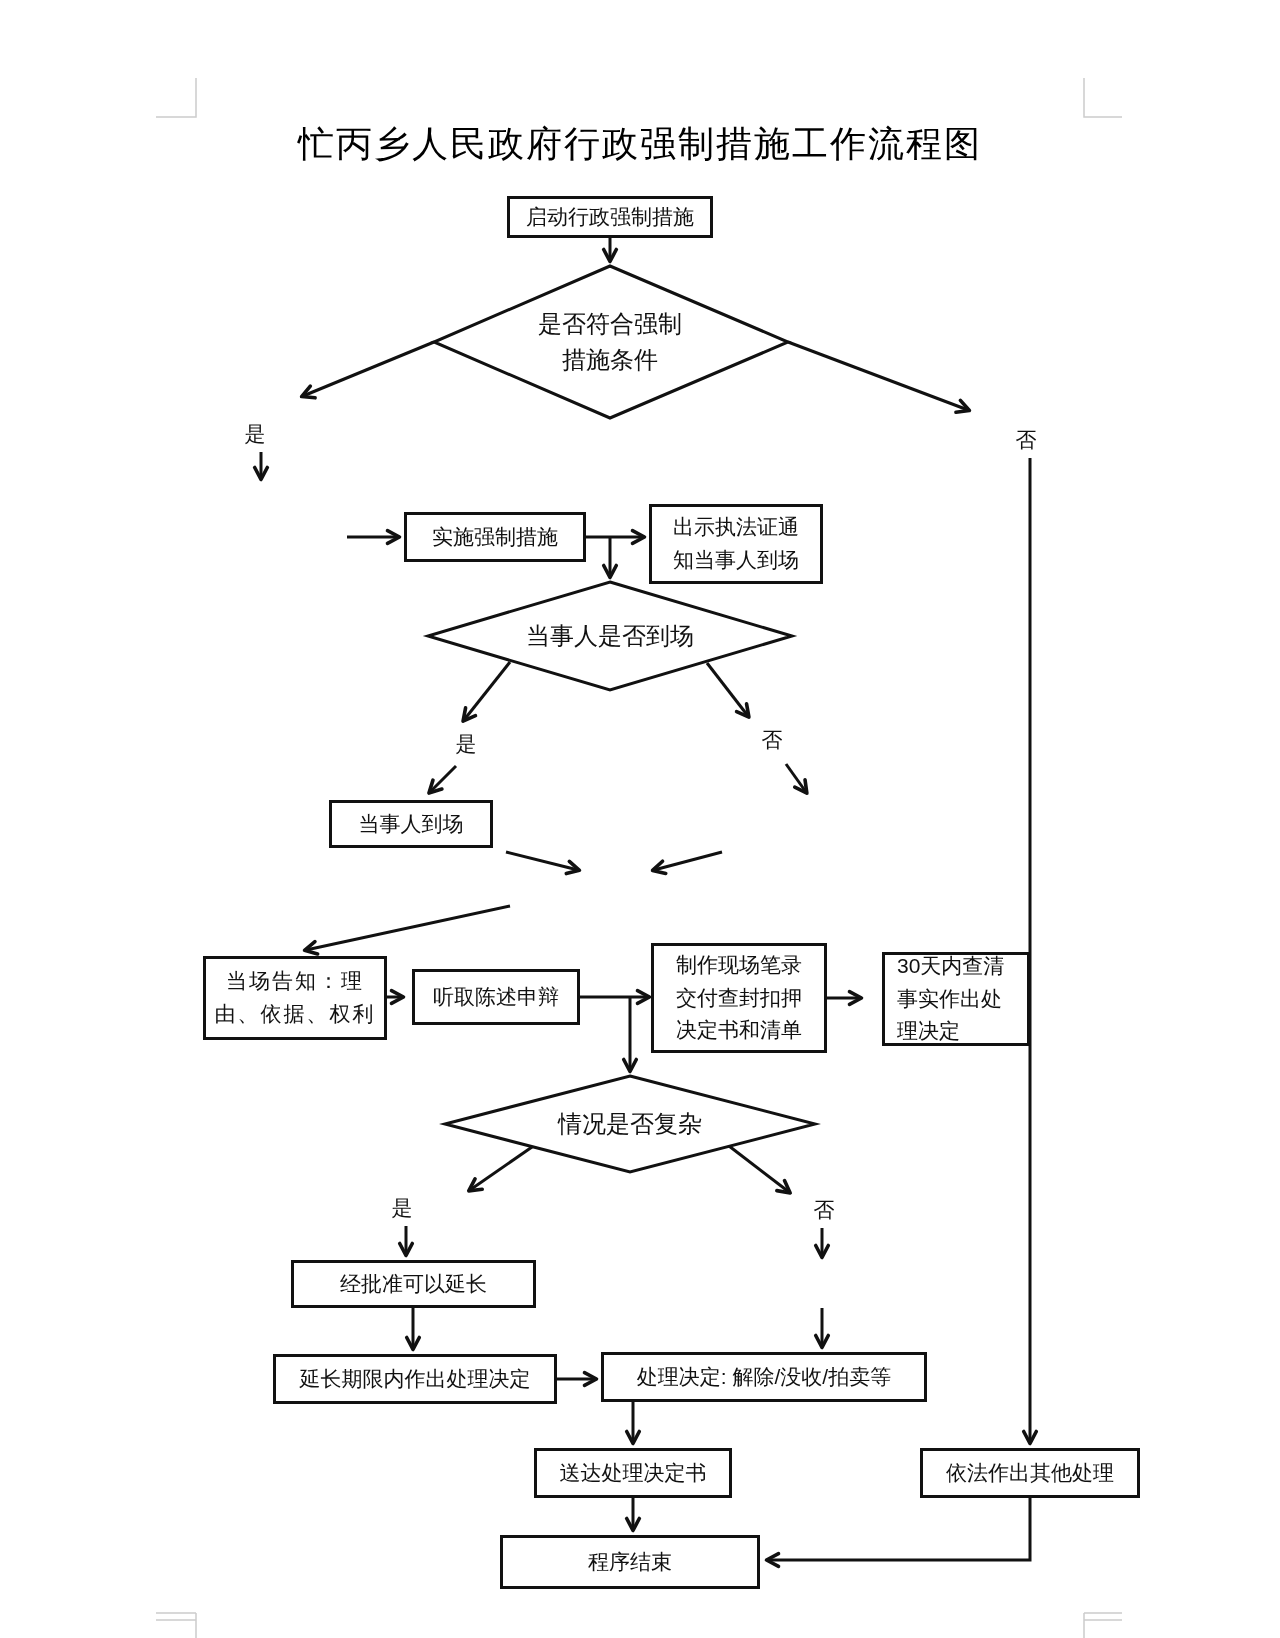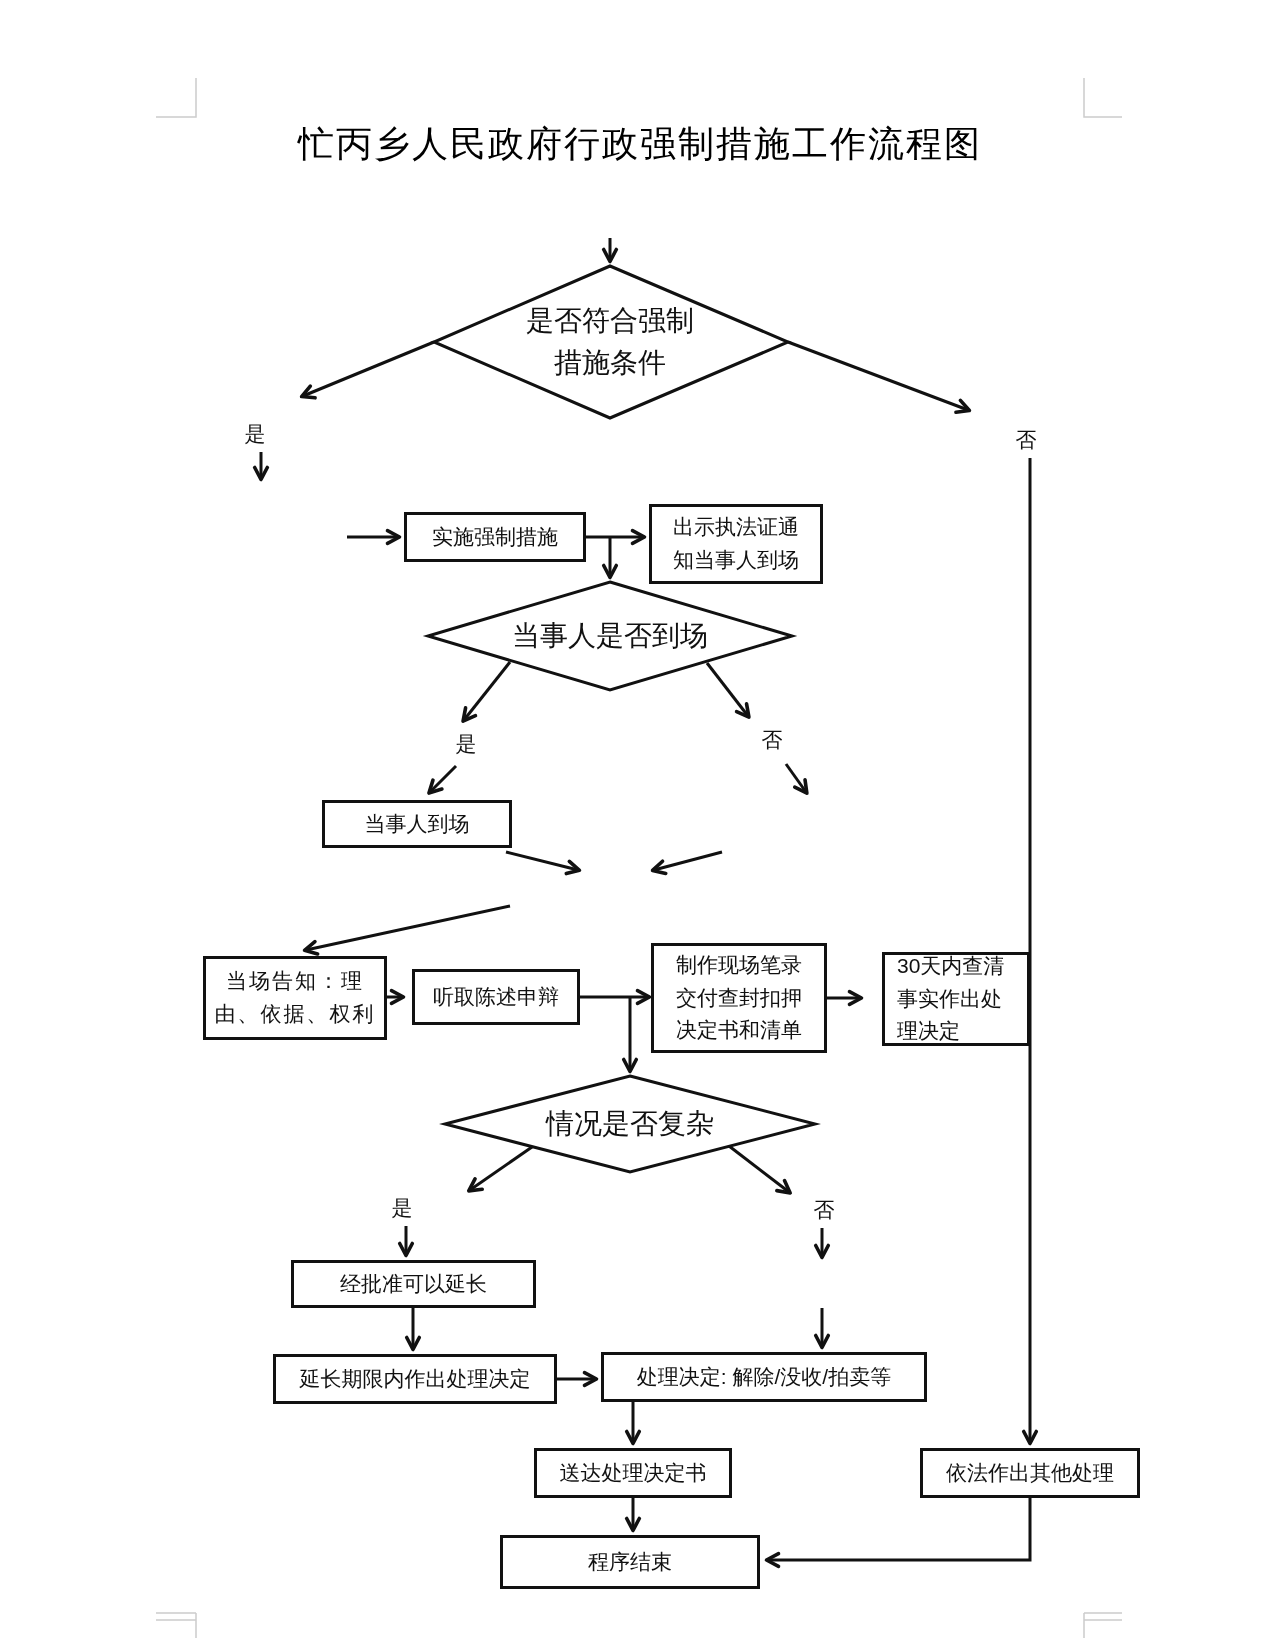--- a/index.html
+++ b/index.html
@@ -7,21 +7,21 @@
         font-family:"Liberation Sans","DejaVu Sans",sans-serif;color:#111;overflow:hidden;}
   .title{position:absolute;left:0;right:0;top:120px;text-align:center;
          font-family:"Liberation Serif","DejaVu Serif",serif;font-size:36px;
          letter-spacing:2px;color:#000;}
   svg.flow{position:absolute;left:0;top:0;}
   .node{position:absolute;border:3px solid #111;background:#fff;box-sizing:border-box;
         display:flex;align-items:center;justify-content:center;text-align:center;
         font-size:21px;line-height:1.55;white-space:pre-line;padding:2px 6px;}
   .node.left{justify-content:flex-start;text-align:left;padding-left:12px;}
   .node.spaced{letter-spacing:2px;}
-  .dlabel{position:absolute;transform:translate(-50%,-50%);font-size:28px;
+  .dlabel{position:absolute;transform:translate(-50%,-50%);font-size:24px;
           line-height:1.5;white-space:pre-line;text-align:center;}
   .elabel{position:absolute;transform:translate(-50%,-50%);font-size:21px;}
 </style>
 </head>
 <body>
 
 <div class="page">
 
   <div class="title">忙丙乡人民政府行政强制措施工作流程图</div>
 
@@ -71,28 +71,29 @@
       <polyline points="1030,1498 1030,1560 768,1560" marker-end="url(#arrow)"></polyline>
     </g>
 
     <g stroke="#111" stroke-width="3" fill="#ffffff">
       <polygon points="610,266 788,342 610,418 434,342"></polygon>
       <polygon points="610,582 792,636 610,690 428,636"></polygon>
       <polygon points="630,1076 815,1124 630,1172 445,1124"></polygon>
     </g>
   </svg>
 
+  <div class="node" style="left:507px;top:196px;width:206px;height:42px;">启动行政强制措施</div>
 
 
   <div class="node" style="left:404px;top:512px;width:182px;height:50px;">实施强制措施</div>
 
   <div class="node" style="left:649px;top:504px;width:174px;height:80px;">出示执法证通
 知当事人到场</div>
 
-  <div class="node" style="left:322px;top:800px;width:190px;height:48px;">当事人到场</div>
+  <div class="node" style="left:329px;top:800px;width:164px;height:48px;">当事人到场</div>
 
 
 
   <div class="node spaced" style="left:203px;top:956px;width:184px;height:84px;">当场告知：理
 由、依据、权利</div>
 
   <div class="node" style="left:412px;top:969px;width:168px;height:56px;">听取陈述申辩</div>
 
   <div class="node" style="left:651px;top:943px;width:176px;height:110px;">制作现场笔录
 交付查封扣押

